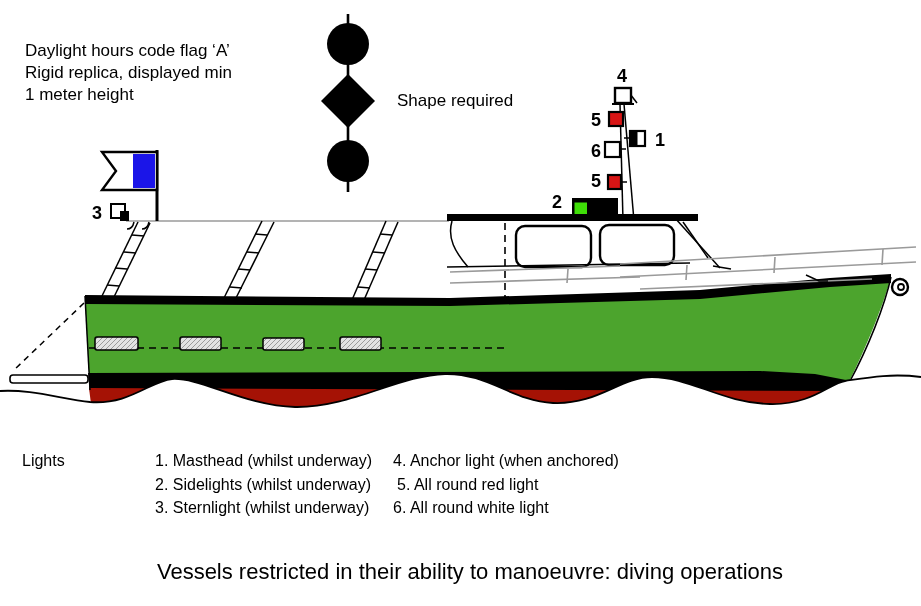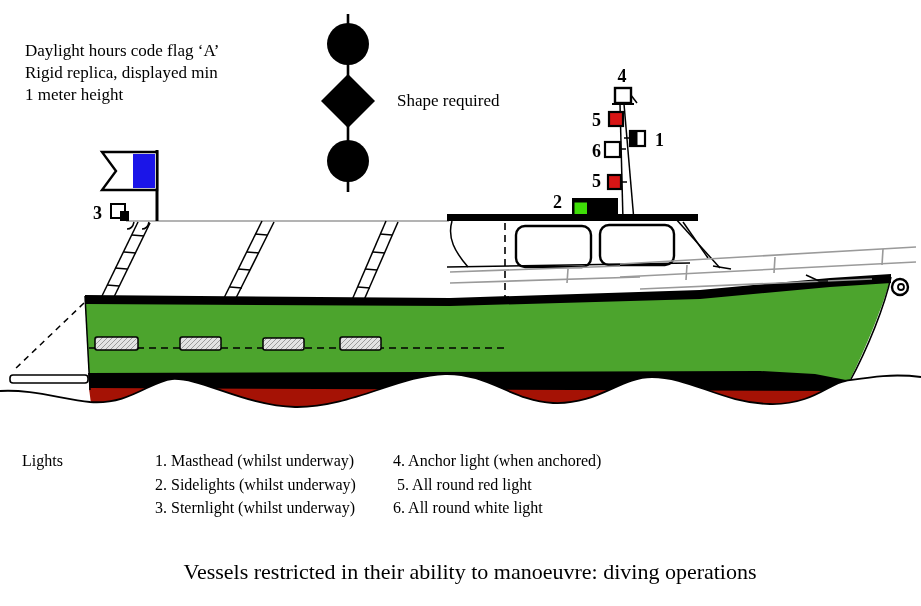--- a/index.html
+++ b/index.html
@@ -1,17 +1,17 @@
 <!DOCTYPE html>
 <html><head>
 <meta charset="utf-8">
 <style>
   html,body{margin:0;padding:0;background:#fff;}
   .stage{position:relative;width:921px;height:606px;background:#fff;overflow:hidden;
-         font-family:Liberation Serif, serif;}
+         font-family:Liberation Sans, sans-serif;}
   svg{display:block}
   text{fill:#000;}
   .note{font-size:17px;}
   .shape-label{font-size:17px;}
   .marker{font-size:18px;font-weight:bold;}
   .legend{font-size:16px;}
   .caption{font-size:22px;}
   .thin{stroke:#000;stroke-width:1.5;fill:none;}
   .gray{stroke:#9a9a9a;stroke-width:1.6;fill:none;}
   .dashed{stroke:#000;stroke-width:1.6;fill:none;stroke-dasharray:7 5;}

